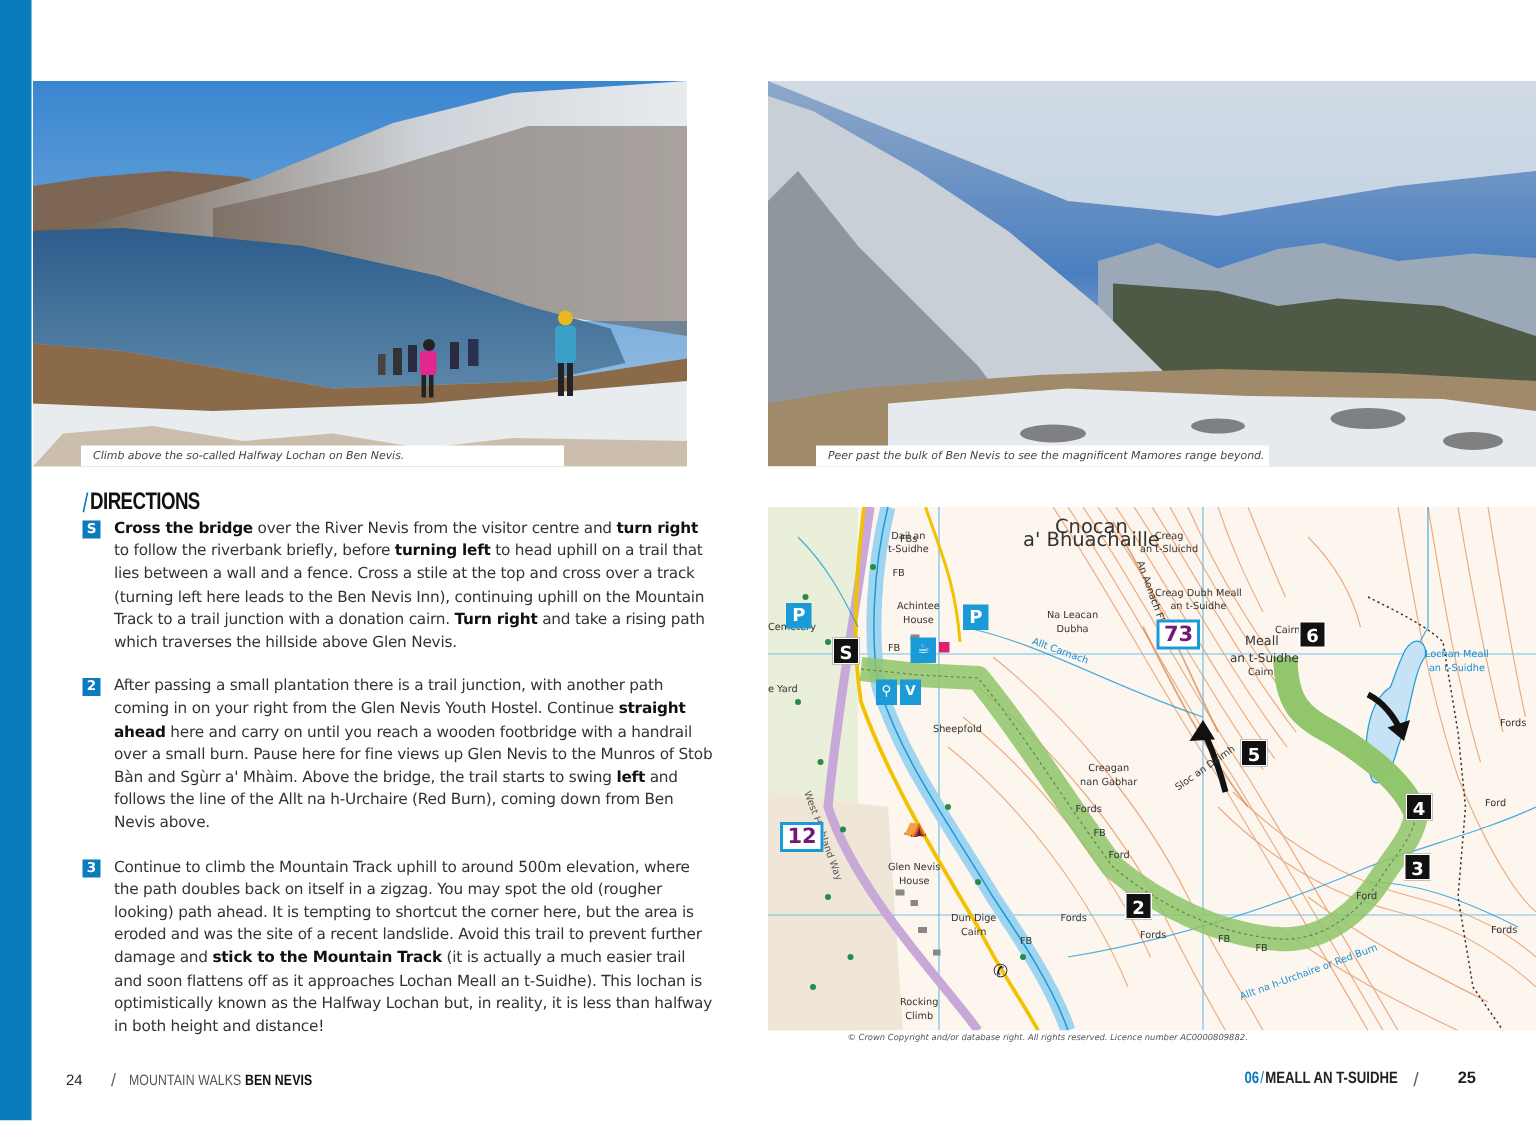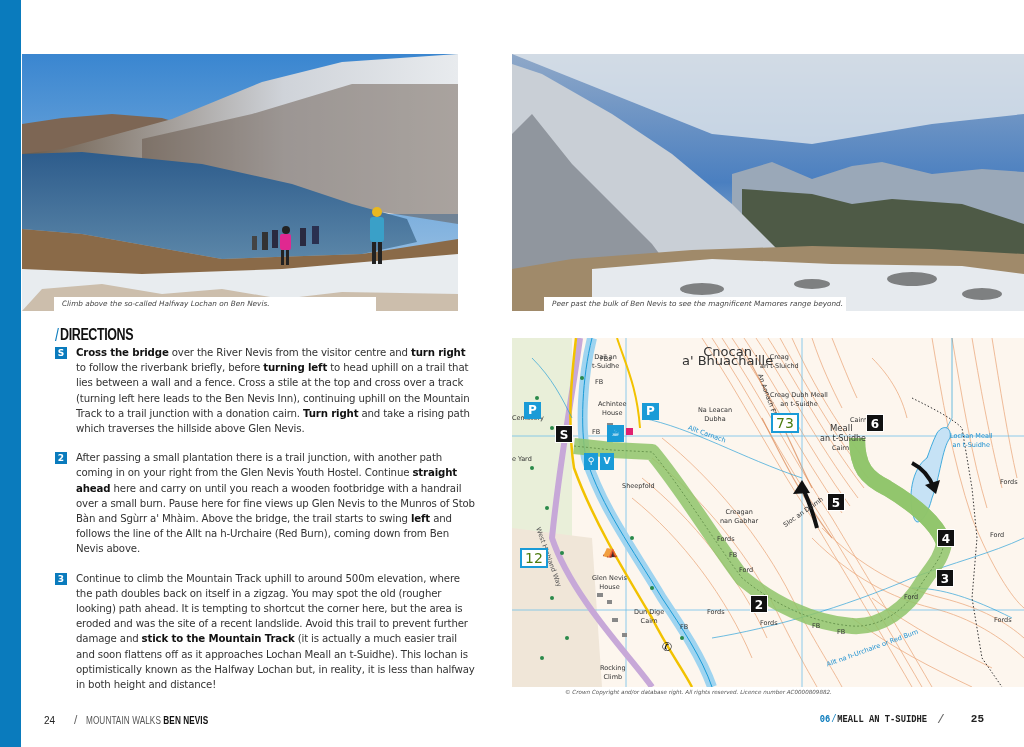--- a/index.html
+++ b/index.html
@@ -57,21 +57,21 @@
       font-family: "Liberation Sans", sans-serif; font-size: 10px; color: #555;
     }
     .footer-left .page-num { color: #222; width: 30px; font-size: 10px; }
     .footer-left .divider { color: #666; margin: 0 9px 0 0; font-size: 12px; }
     .footer-left .series { transform: scaleX(0.82); transform-origin: left center; letter-spacing: 0.1px; white-space: nowrap; }
     .footer-left .series b { color: #111; }
 
     .footer-right {
       position: absolute; right: 40px; top: 712px; height: 14px;
       display: flex; align-items: center; justify-content: flex-end;
-      font-family: Liberation Mono, monospace; font-size: 11px; color: #222;
+      font-family: Liberation Sans, sans-serif; font-size: 11px; color: #222;
     }
     .footer-right .chap-wrap { transform: scaleX(0.8); transform-origin: right center; white-space: nowrap; font-weight: bold; }
     .footer-right .chap-num { color: #0a7bbd; }
     .footer-right .chap-slash { color: #0a7bbd; font-weight: normal; margin: 0 1px; }
     .footer-right .divider { color: #666; margin: 0 26px 0 10px; font-size: 13px; }
     .footer-right .page-num { font-weight: bold; }
 
     
     .map {
       position: absolute; left: 512px; top: 338px; width: 512px; height: 349px;
@@ -84,22 +84,22 @@
     }
     .map-label.blue { color: #1a8fd0; }
     .map-label.sm { font-size: 6.5px; }
     .wp {
       position: absolute; width: 18px; height: 18px; background: #111; color: #fff;
       font-family: "DejaVu Sans", sans-serif; font-weight: bold; font-size: 12px;
       line-height: 18px; text-align: center; border: 1px solid #fff;
     }
     .grid-num {
       position: absolute; height: 20px; padding: 0 3px; background: #fff;
-      border: 2px solid #1a9bd7; color: #4d7c0f;
-      font-family: "DejaVu Sans", sans-serif; font-weight: normal; font-size: 14px; line-height: 16px;
+      border: 2px solid #1a9bd7; color: #701a75;
+      font-family: "DejaVu Sans", sans-serif; font-weight: bold; font-size: 14px; line-height: 16px;
     }
     .poi {
       position: absolute; width: 17px; height: 17px; background: #1a9bd7; color: #fff;
       font-family: "DejaVu Sans", sans-serif; font-weight: bold; font-size: 12px;
       line-height: 17px; text-align: center;
     }
     .map-copyright {
       position: absolute; left: 565px; top: 689px;
       font-family: "DejaVu Sans", sans-serif; font-style: italic; font-size: 5.6px; color: #555; white-space: nowrap;
     }

